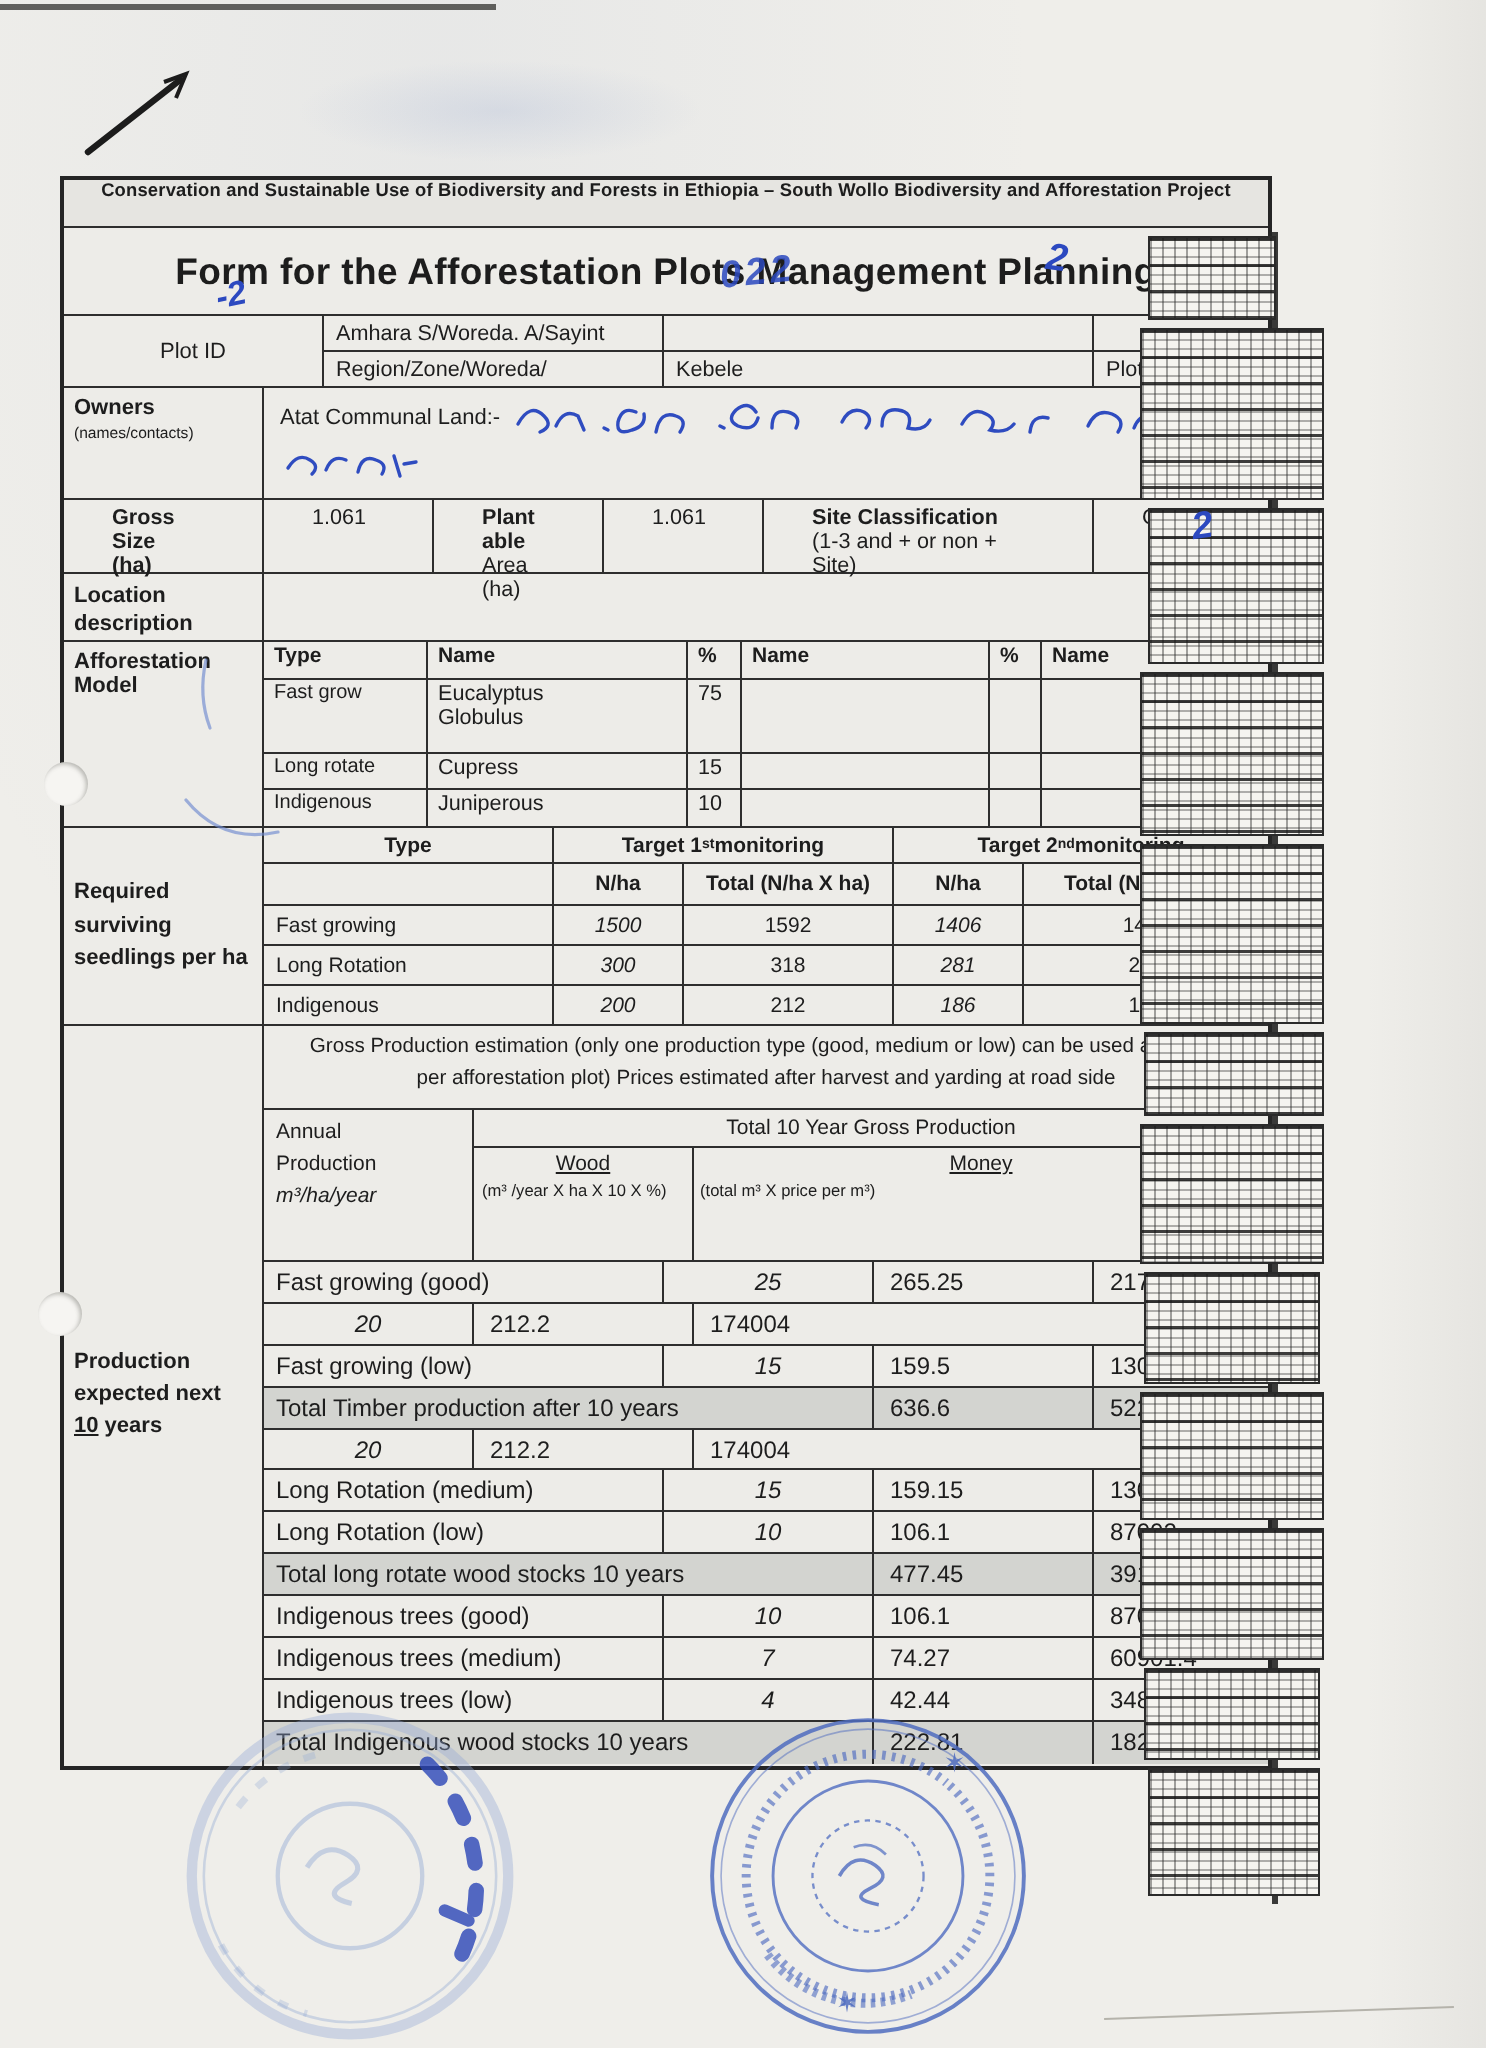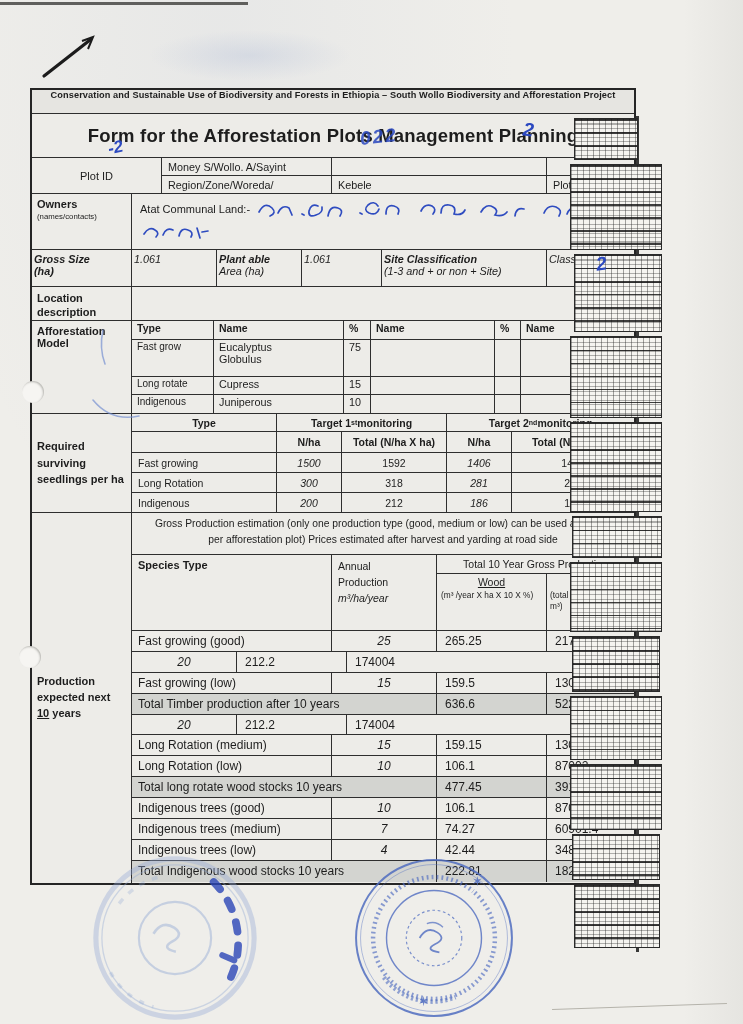--- a/index.html
+++ b/index.html
@@ -40,21 +40,21 @@
   .subrow .c:last-child { border-right: none; }
   .c.w1 { width: 170px; } .c.w2 { width: 215px; } .c.w3 { flex: 1; }
   
   .r-owners { height: 56px; }
   .lab100 { width: 100px; padding: 4px 5px; font-size: 11px; font-weight: bold; }
   .lab100 .small { font-weight: normal; font-size: 7.8px; margin-top: 2px; }
   .owners-content { flex: 1; padding: 4px 8px; font-size: 11px; }
   .hw-line { display: flex; align-items: center; gap: 6px; }
   
   .r-gross { height: 37px; }
-  .r-gross .cell { padding: 3px 2px; font-size: 10.8px; font-style: italic; }
+  .r-gross .cell { padding: 3px 24px; font-size: 10.8px; }
   .b { font-weight: bold; }
   .g1 { width: 100px; } .g2 { width: 85px; } .g3 { width: 85px; } .g4 { width: 80px; } .g5 { width: 165px; } .g6 { flex: 1; }
   
   .r-loc { height: 34px; }
   .r-loc .lab100 { line-height: 1.3; }
   .r-loc .rest { flex: 1; }
   
   .r-model { height: 93px; justify-content: center; }
   .model-tab { flex: 1; display: flex; flex-direction: column; }
   .m-head { height: 19px; display: flex; border-bottom: 1px solid #2e2e2e; font-size: 10.5px; font-weight: 600; }
@@ -150,21 +150,21 @@
   </div>
 
   <div class="row titlebar">
     <span class="t">Form for the Afforestation Plots Management Planning</span>
   </div>
 
   <div class="row r-plot">
     <div class="cell lab">Plot ID</div>
     <div class="right">
       <div class="subrow">
-        <div class="c w1">Money S/Wollo. A/Sayint</div>
+        <div class="c w1">Amhara S/Woreda. A/Sayint</div>
         <div class="c w2"></div>
         <div class="c w3"></div>
       </div>
       <div class="subrow">
         <div class="c w1">Region/Zone/Woreda/</div>
         <div class="c w2">Kebele</div>
         <div class="c w3">Plot</div>
       </div>
     </div>
   </div>
@@ -320,21 +320,20 @@
       <span>Production</span>
       <span>expected next</span>
       <span><span class="u">10</span><span> years</span></span>
     </div>
     <div class="prod-tab">
       <div class="p-note">
         <span>Gross Production estimation (only one production type (good, medium or low) can be used and filled</span><br>
         <span>per afforestation plot) Prices estimated after harvest and yarding at road side</span>
       </div>
       <div class="p-head">
-        <div class="ph-species">Species Type</div>
         <div class="ph-annual">
           <span>Annual</span><br>
           <span>Production</span><br>
           <span class="ital">m³/ha/year</span>
         </div>
         <div class="ph-gross">
           <div class="ph-gross-title">Total 10 Year Gross Production</div>
           <div class="ph-gross-cols">
             <div class="ph-wood">
               <div class="uh">Wood</div>

